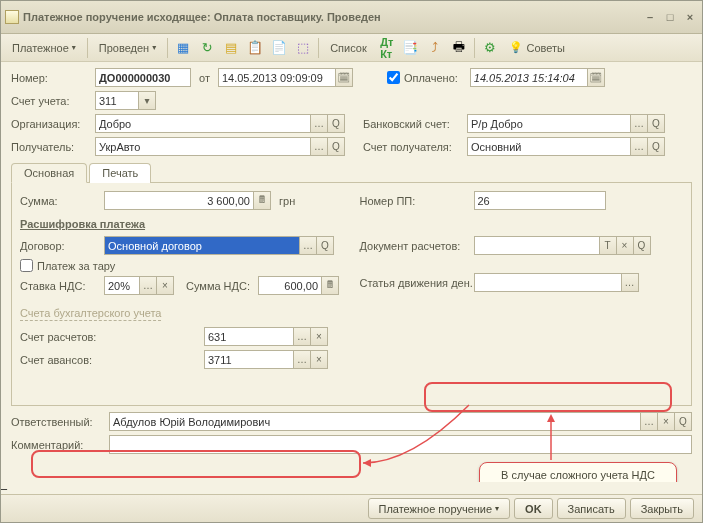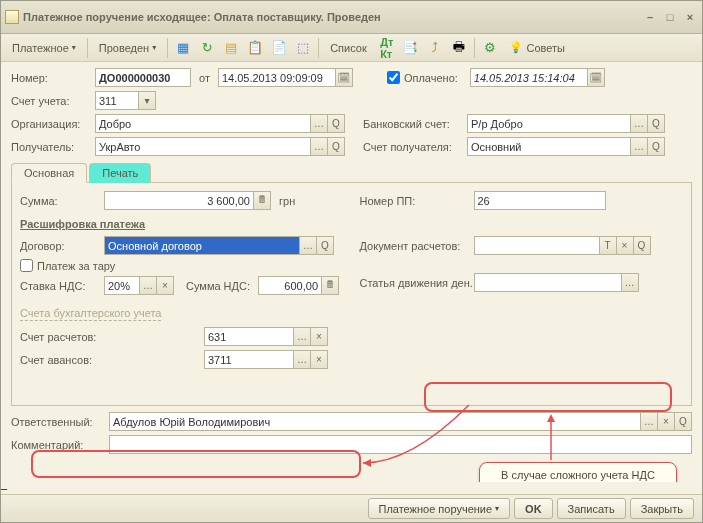--- a/index.html
+++ b/index.html
@@ -19,21 +19,21 @@
   .row { display:flex; align-items:center; margin-bottom:4px; gap:4px; }
   .lbl { color:#5a5a4a; white-space:nowrap; }
   .lbl-w { width:80px; }
   .lbl-w2 { width:110px; }
   .inp { height:19px; border:1px solid #b8b39a; background:#fff; padding:0 3px; font-family:inherit; font-size:11px; color:#333; }
   .inp.sel { background:#3169c6; color:#fff; }
   .fieldwrap { display:flex; align-items:center; }
   .minibtn { width:17px; height:19px; border:1px solid #b8b39a; border-left:none; background:linear-gradient(#f5f2e3,#e6e1cc); display:flex; align-items:center; justify-content:center; cursor:pointer; font-size:10px; color:#6a6a5a; }
   .chk { width:13px; height:13px; }
   .tabs { display:flex; margin-top:6px; border-bottom:1px solid #c8c2a6; }
-  .tab { padding:3px 12px; border:1px solid #c8c2a6; border-bottom:none; border-radius:4px 4px 0 0; background:#5eead4; margin-right:2px; color:#5a5a4a; cursor:pointer; position:relative; top:1px; }
+  .tab { padding:3px 12px; border:1px solid #c8c2a6; border-bottom:none; border-radius:4px 4px 0 0; background:#ffffff; margin-right:2px; color:#5a5a4a; cursor:pointer; position:relative; top:1px; }
   .tab.active { background:#f5f2e3; border-bottom:1px solid #f5f2e3; }
   .tabbody { border:1px solid #c8c2a6; border-top:none; padding:8px 8px 4px 8px; background:#f5f2e3; margin-bottom:6px; }
   .section-h { color:#6a6a5a; font-weight:bold; margin:4px 0 6px 0; text-decoration:underline; }
   .section-h2 { color:#b0a88a; margin:8px 0 6px 0; }
   .twocol { display:flex; gap:16px; }
   .col { flex:1; }
   .redbox { border:2px solid #e45050; border-radius:8px; }
   .redbox1 { position:absolute; left:30px; top:388px; width:330px; height:28px; background:transparent; }
   .redbox2 { position:absolute; left:423px; top:320px; width:248px; height:30px; background:transparent; }
   .callout { position:absolute; left:478px; top:400px; width:198px; background:#fffdf0; border:1px solid #d85050; border-radius:8px; padding:6px 8px; font-size:11px; color:#4a4a3a; text-align:center; box-shadow:0 1px 3px rgba(0,0,0,.2); }

